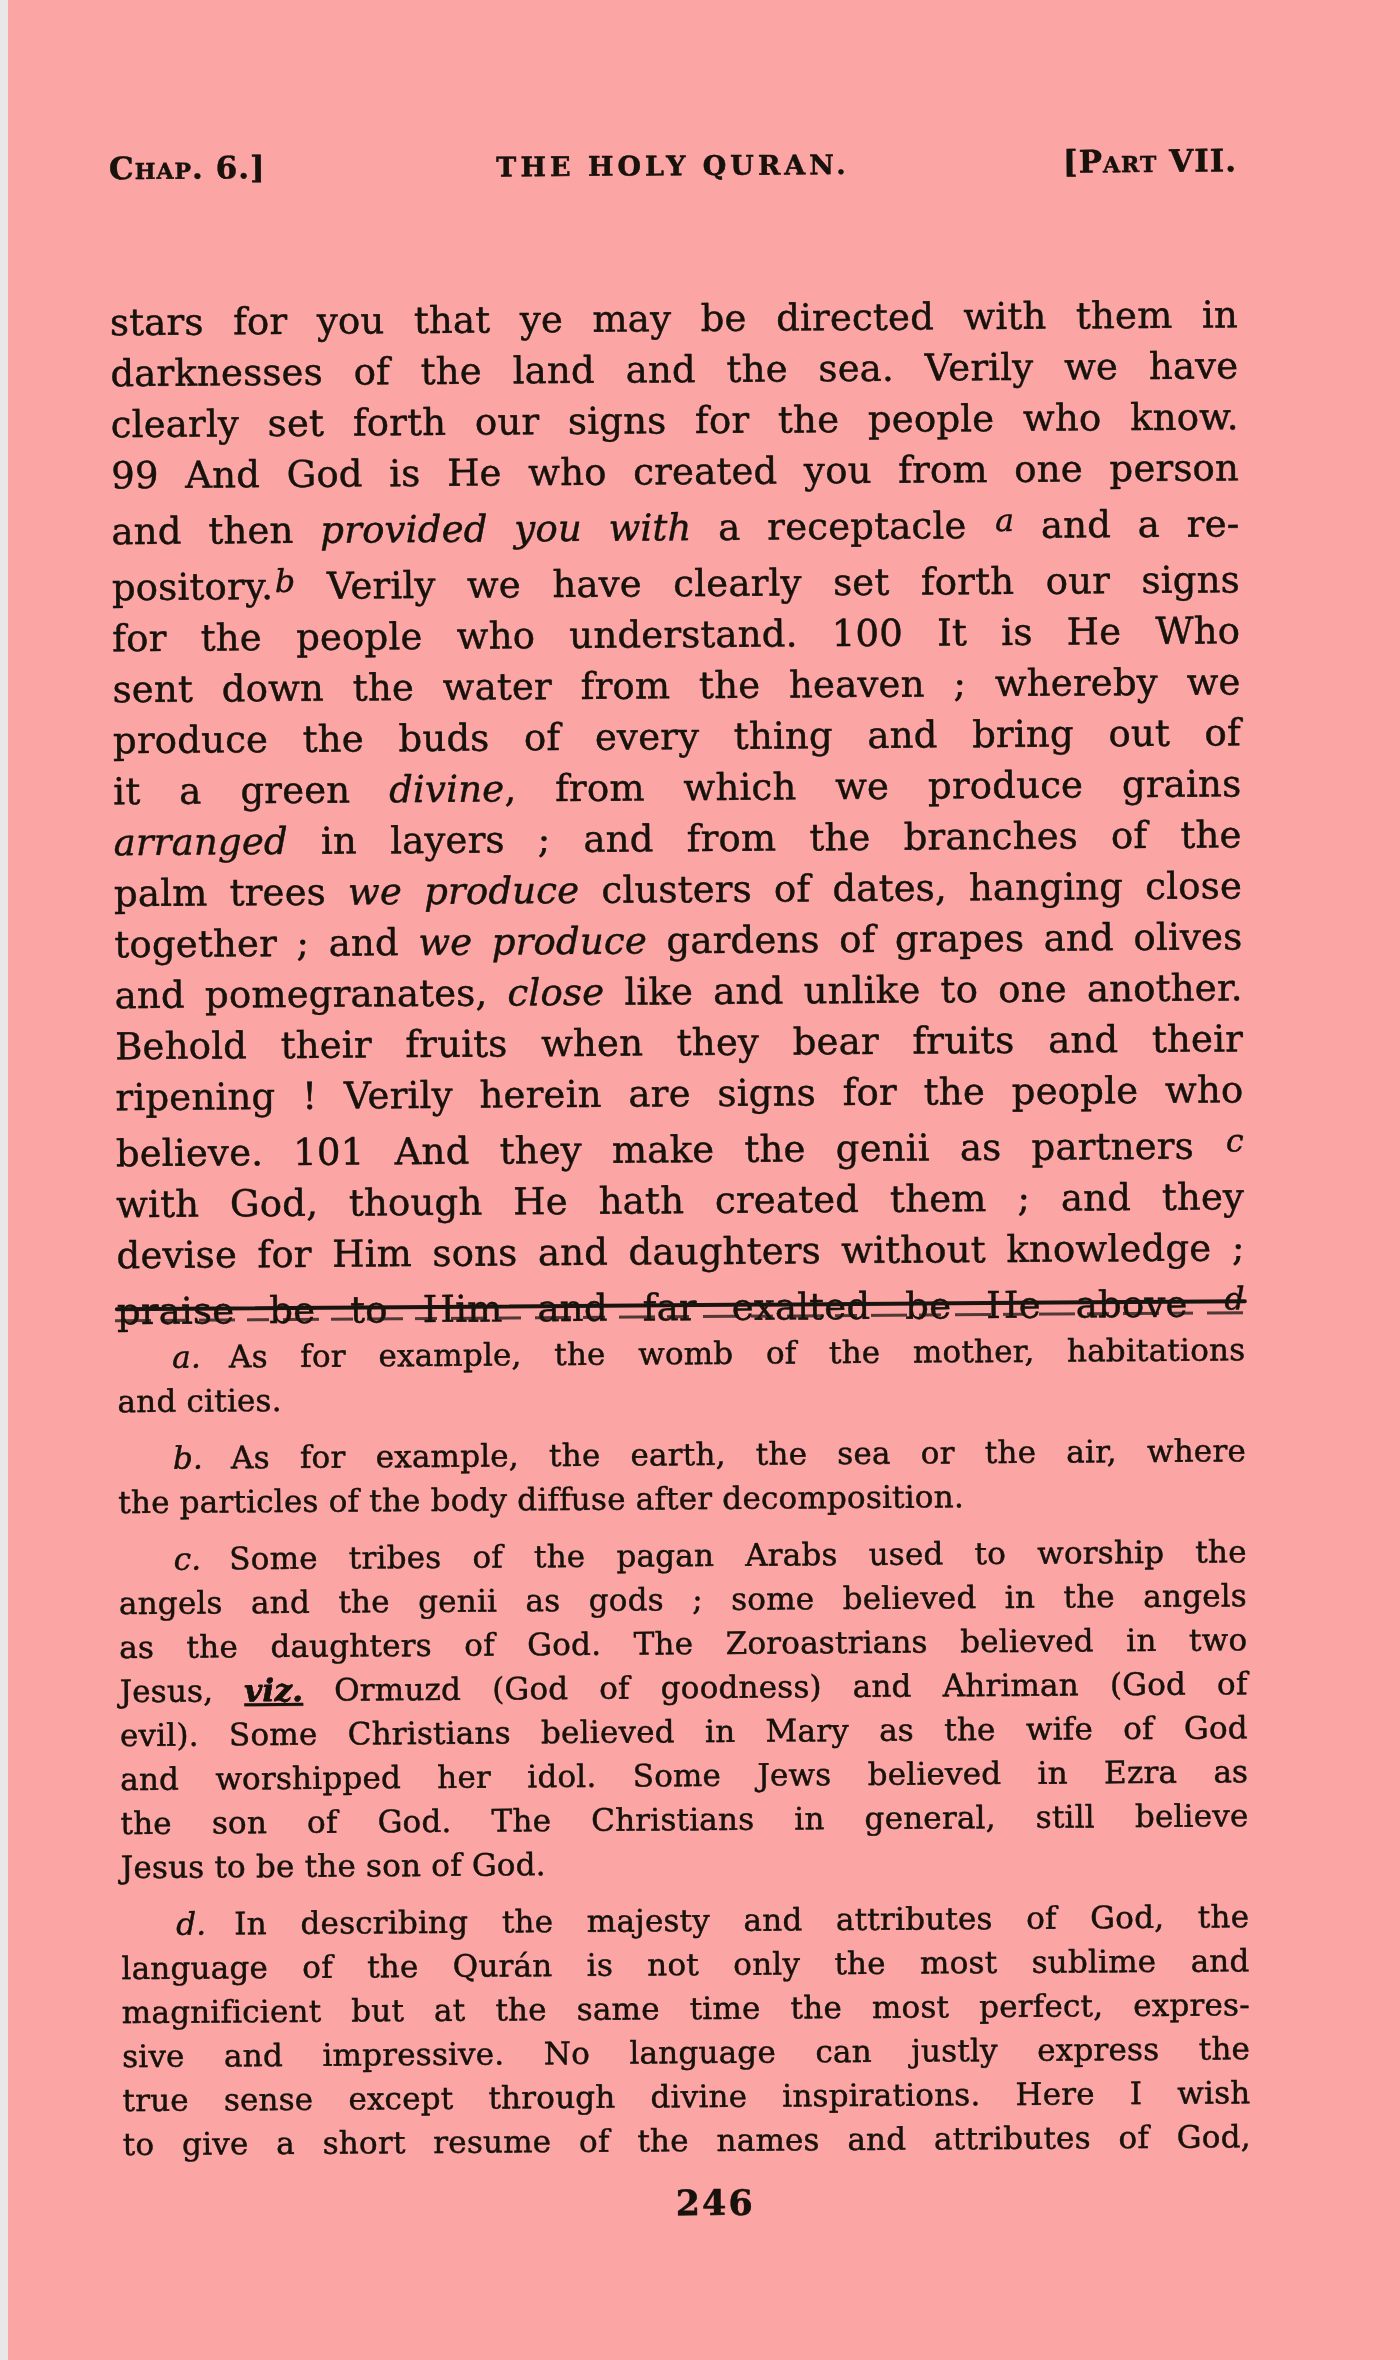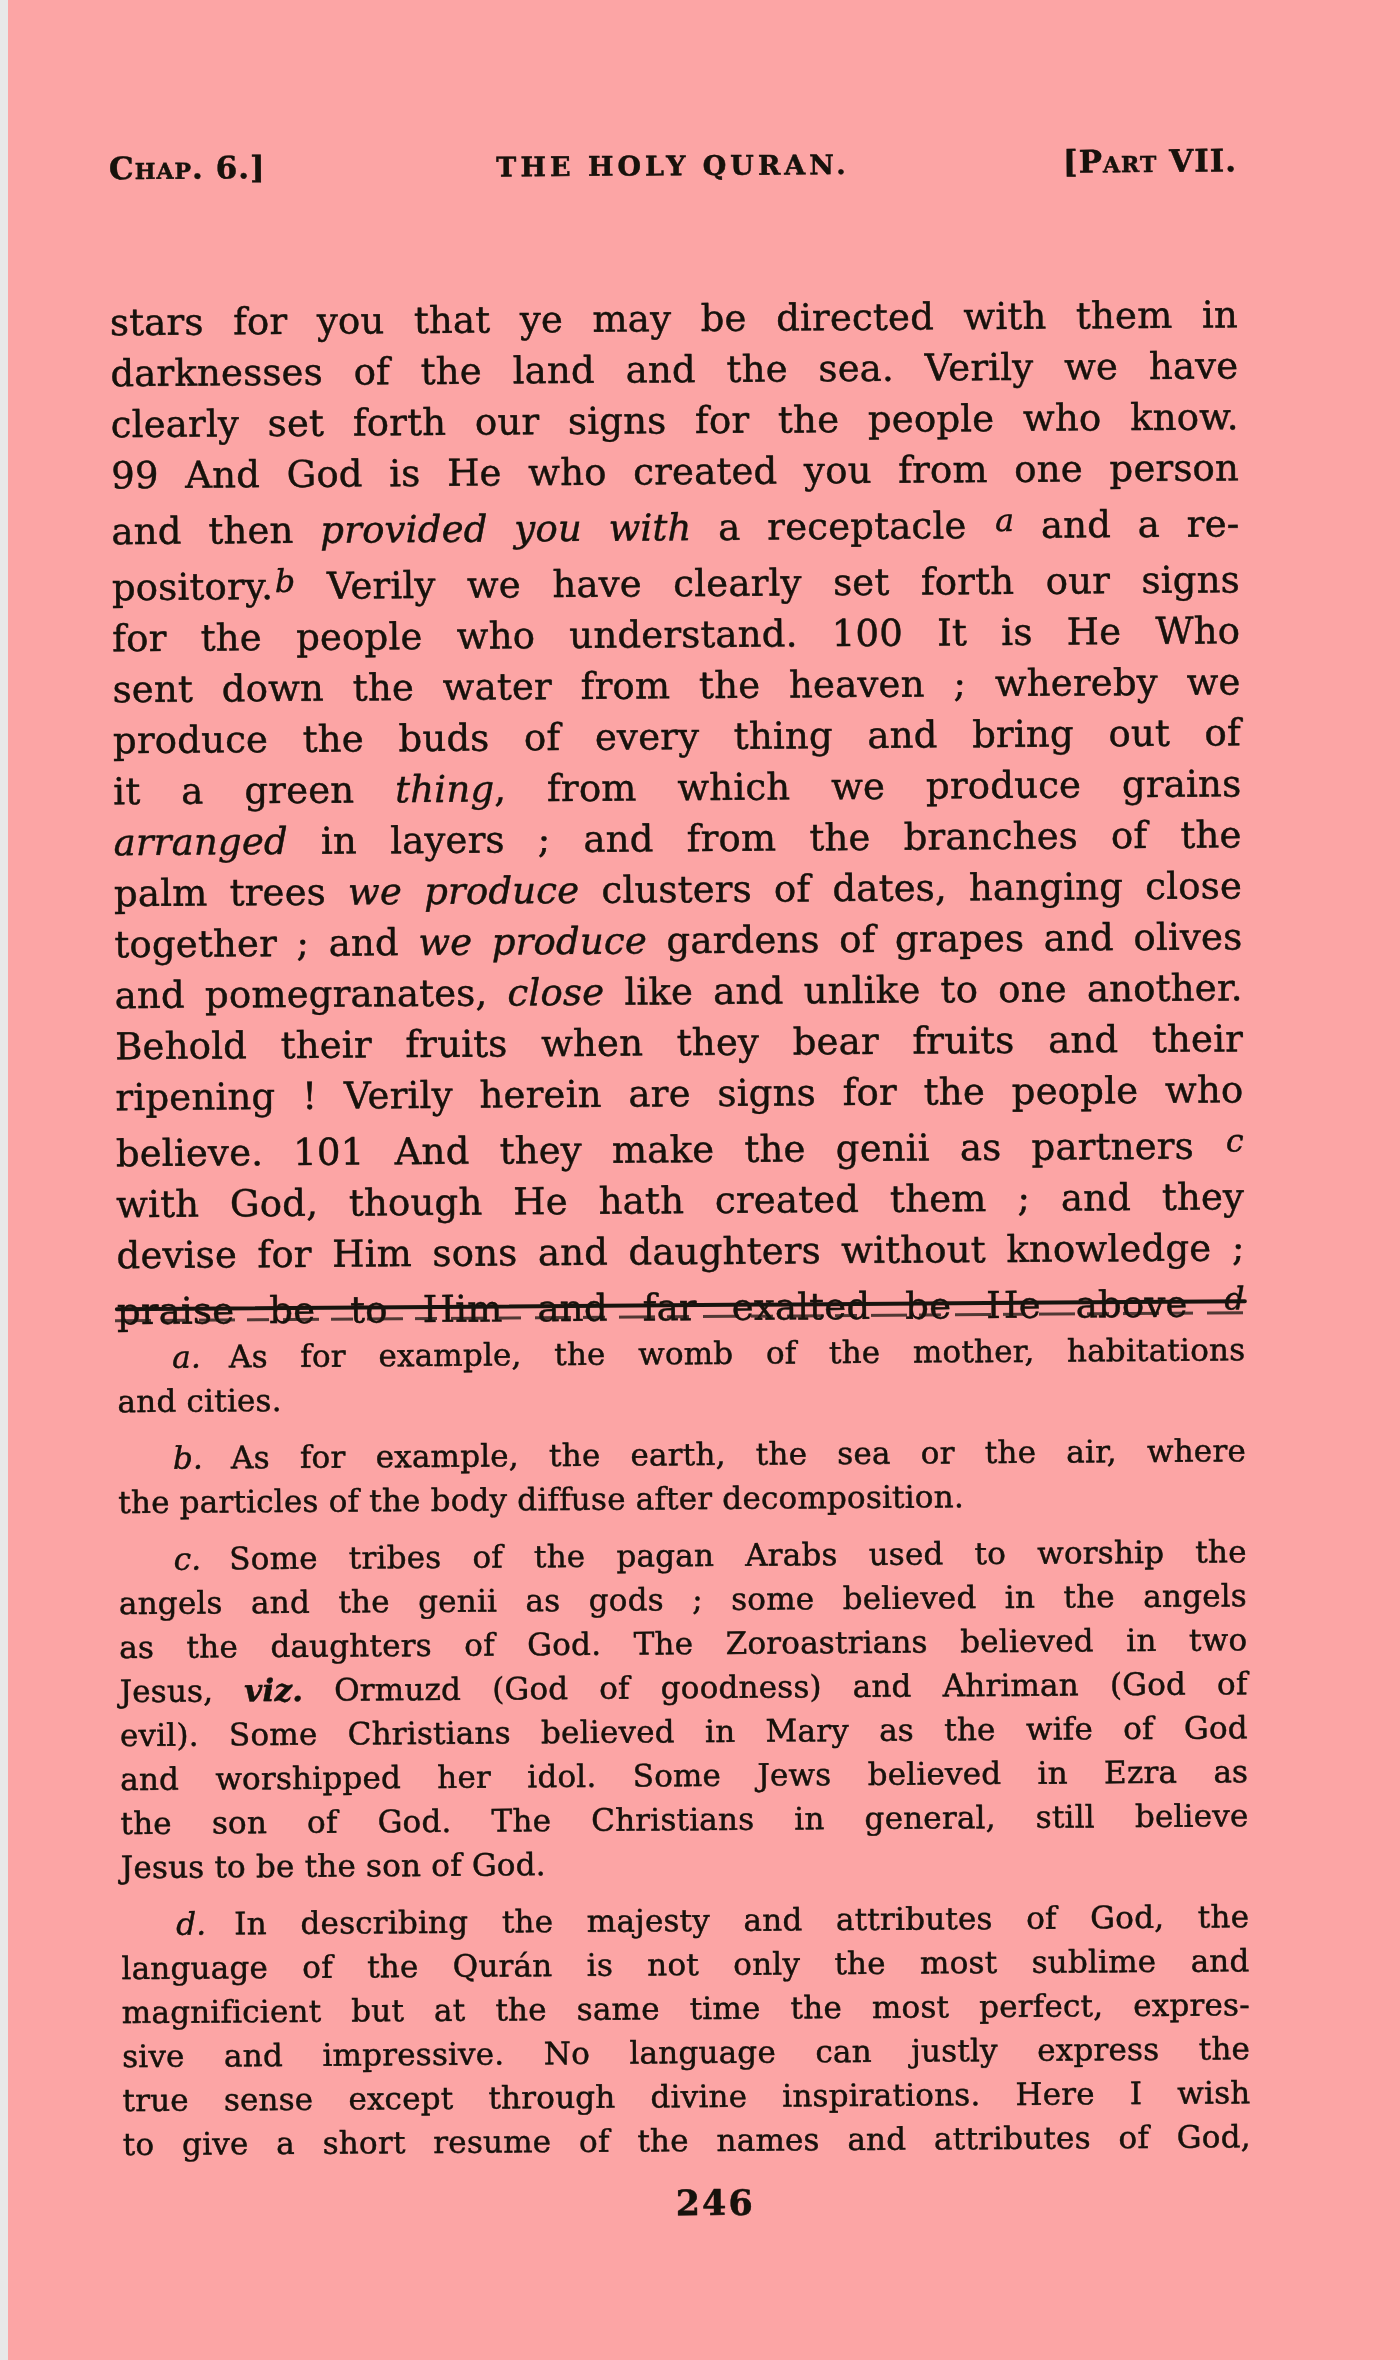--- a/index.html
+++ b/index.html
@@ -39,21 +39,21 @@
     font-size: 37px;
     line-height: 51px;
     letter-spacing: 0.2px;
   }
 
   .tline { text-align: justify; text-align-last: justify; }
   .tline.last { text-align-last: left; }
   .tline.indent { text-indent: 55px; }
 
   .i  { font-style: italic; }
-  .bi { font-style: italic; font-weight: bold; }
+  .bi { font-style: italic; font-weight: bold; text-decoration: underline; }
   .s  { font-style: italic; font-size: 0.85em; vertical-align: 7px; margin-left: 2px; }
   .m  { font-style: italic; margin-right: 28px; }
 
   .divider { position: absolute; top: 1303px; left: 106px; width: 1132px; }
   .rule-solid  { height: 4px; background: #18140f; border-radius: 2px; }
   .rule-broken {
     margin-top: 8px; height: 3px; opacity: 0.75;
     background: repeating-linear-gradient(90deg,
       #18140f 0 36px, transparent 36px 48px,
       #18140f 48px 70px, transparent 70px 84px);
@@ -92,21 +92,21 @@
     <div class="body-text">
         <div class="tline"><span>stars for you that ye may be directed with them in</span></div>
         <div class="tline"><span>darknesses of the land and the sea. Verily we have</span></div>
         <div class="tline"><span>clearly set forth our signs for the people who know.</span></div>
         <div class="tline"><span>99 And God is He who created you from one person</span></div>
         <div class="tline"><span>and then </span><span class="i">provided you with</span><span> a receptacle </span><span class="s">a</span><span> and a re-</span></div>
         <div class="tline"><span>pository.</span><span class="s">b</span><span> Verily we have clearly set forth our signs</span></div>
         <div class="tline"><span>for the people who understand. 100 It is He Who</span></div>
         <div class="tline"><span>sent down the water from the heaven ; whereby we</span></div>
         <div class="tline"><span>produce the buds of every thing and bring out of</span></div>
-        <div class="tline"><span>it a green </span><span class="i">thing</span><span>, from which we produce grains</span></div>
+        <div class="tline"><span>it a green </span><span class="i">divine</span><span>, from which we produce grains</span></div>
         <div class="tline"><span class="i">arranged</span><span> in layers ; and from the branches of the</span></div>
         <div class="tline"><span>palm trees </span><span class="i">we produce</span><span> clusters of dates, hanging close</span></div>
         <div class="tline"><span>together ; and </span><span class="i">we produce</span><span> gardens of grapes and olives</span></div>
         <div class="tline"><span>and pomegranates, </span><span class="i">close</span><span> like and unlike to one another.</span></div>
         <div class="tline"><span>Behold their fruits when they bear fruits and their</span></div>
         <div class="tline"><span>ripening ! Verily herein are signs for the people who</span></div>
         <div class="tline"><span>believe. 101 And they make the genii as partners </span><span class="s">c</span></div>
         <div class="tline"><span>with God, though He hath created them ; and they</span></div>
         <div class="tline"><span>devise for Him sons and daughters without knowledge ;</span></div>
         <div class="tline"><span>praise be to Him and far exalted be He above </span><span class="s">d</span></div>

